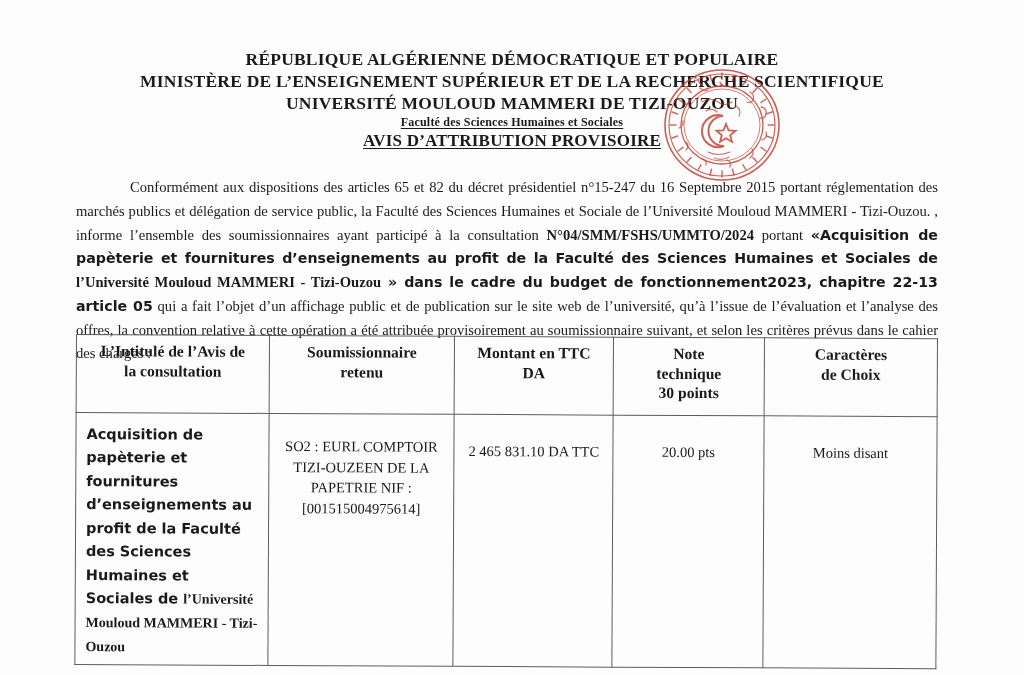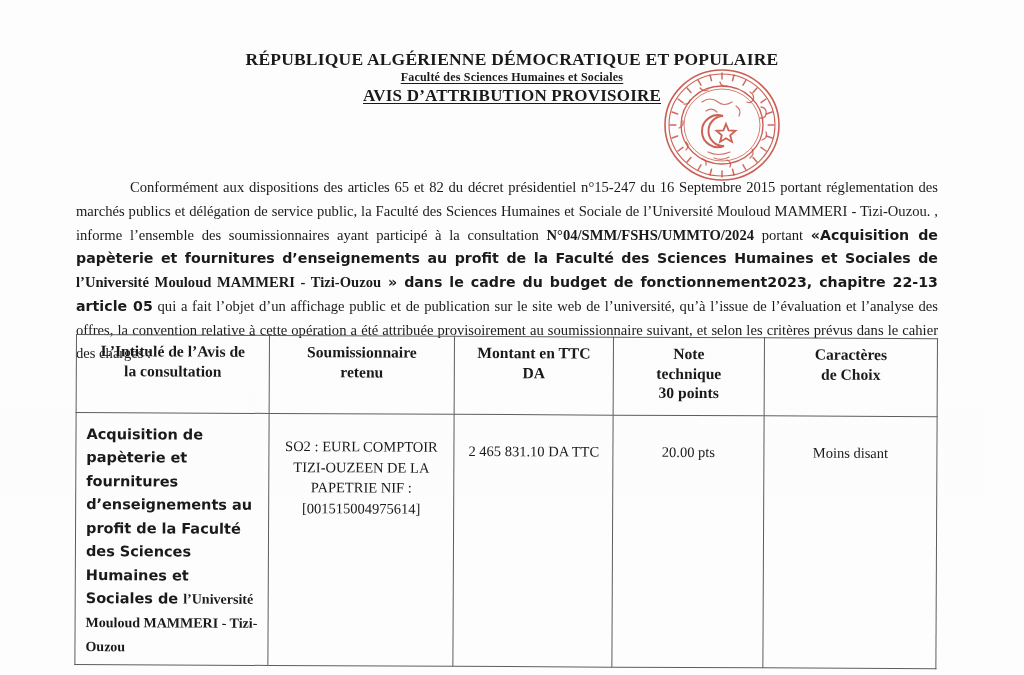--- a/index.html
+++ b/index.html
@@ -161,20 +161,22 @@
 </style>
 </head>
 <body>
 
 <div class="page">
 
   <div class="scan-tint"></div>
 
   <div class="header">
     <div class="hdr-line1">RÉPUBLIQUE ALGÉRIENNE DÉMOCRATIQUE ET POPULAIRE</div>
+    <div class="hdr-line2">MINISTÈRE DE L’ENSEIGNEMENT SUPÉRIEUR ET DE LA RECHERCHE SCIENTIFIQUE</div>
+    <div class="hdr-line3">UNIVERSITÉ MOULOUD MAMMERI DE TIZI-OUZOU</div>
     <div class="hdr-line4">Faculté des Sciences Humaines et Sociales</div>
     <div class="hdr-line5">AVIS D’ATTRIBUTION PROVISOIRE</div>
   </div>
 
   <div class="stamp">
     <svg width="120" height="118" viewBox="0 0 120 118" xmlns="http://www.w3.org/2000/svg">
       <g fill="none" stroke="#c0392b" stroke-width="1.6" opacity="0.92">
         <ellipse cx="60" cy="59" rx="57" ry="55"></ellipse>
         <ellipse cx="60" cy="59" rx="53" ry="51" stroke-width="1.1"></ellipse>
         <ellipse cx="60" cy="59" rx="41" ry="39" stroke-width="1.3"></ellipse>

